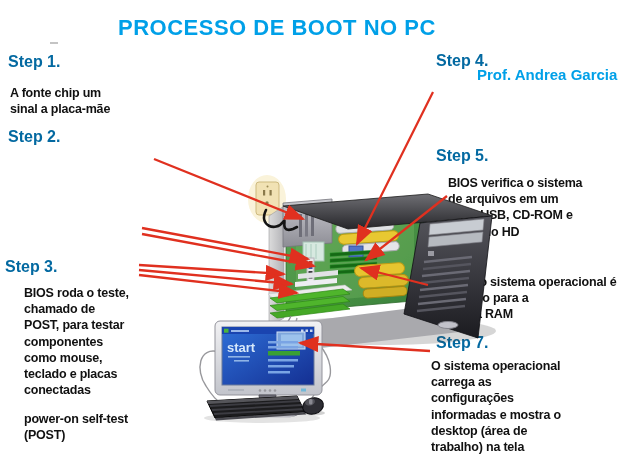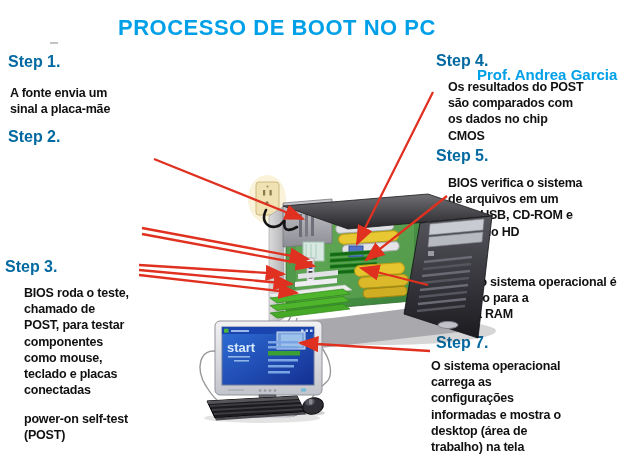--- a/index.html
+++ b/index.html
@@ -25,42 +25,38 @@
 </style>
 </head>
 <body>
 
 <div id="slide">
 
   <div class="abs title" style="left:118px;top:15px">PROCESSO DE BOOT NO PC</div>
   <div class="abs author" style="left:477px;top:18px">Prof. Andrea Garcia</div>
 
   <div class="abs step-h" style="left:8px;top:53px">Step 1.</div>
-  <div class="abs step-b" style="left:10px;top:85px">A fonte envia um
+  <div class="abs step-b" style="left:10px;top:85px">A fonte chip um
 sinal a placa-mãe</div>
 
   <div class="abs step-h" style="left:8px;top:128px">Step 2.</div>
 
   <div class="abs step-h" style="left:5px;top:258px">Step 3.</div>
   <div class="abs step-b" style="left:24px;top:285px">BIOS roda o teste,
 chamado de
 POST, para testar
 componentes
 como mouse,
 teclado e placas
 conectadas</div>
 
   <div class="abs step-b" style="left:24px;top:411px">power-on self-test
 (POST)</div>
 
   <div class="abs step-h" style="left:436px;top:52px">Step 4.</div>
-  <div class="abs step-b" style="left:448px;top:79px">Os resultados do POST
-são comparados com
-os dados no chip
-CMOS</div>
 
   <div class="abs step-h" style="left:436px;top:147px">Step 5.</div>
   <div class="abs step-b" style="left:448px;top:175px">BIOS verifica o sistema
 de arquivos em um
 drive USB, CD-ROM e
 então no HD</div>
 
   <div class="abs step-h" style="left:431px;top:248px">Step 6.</div>
   <div class="abs step-b" style="left:431px;top:274px">Kernel do sistema operacional é
 carregado para a

